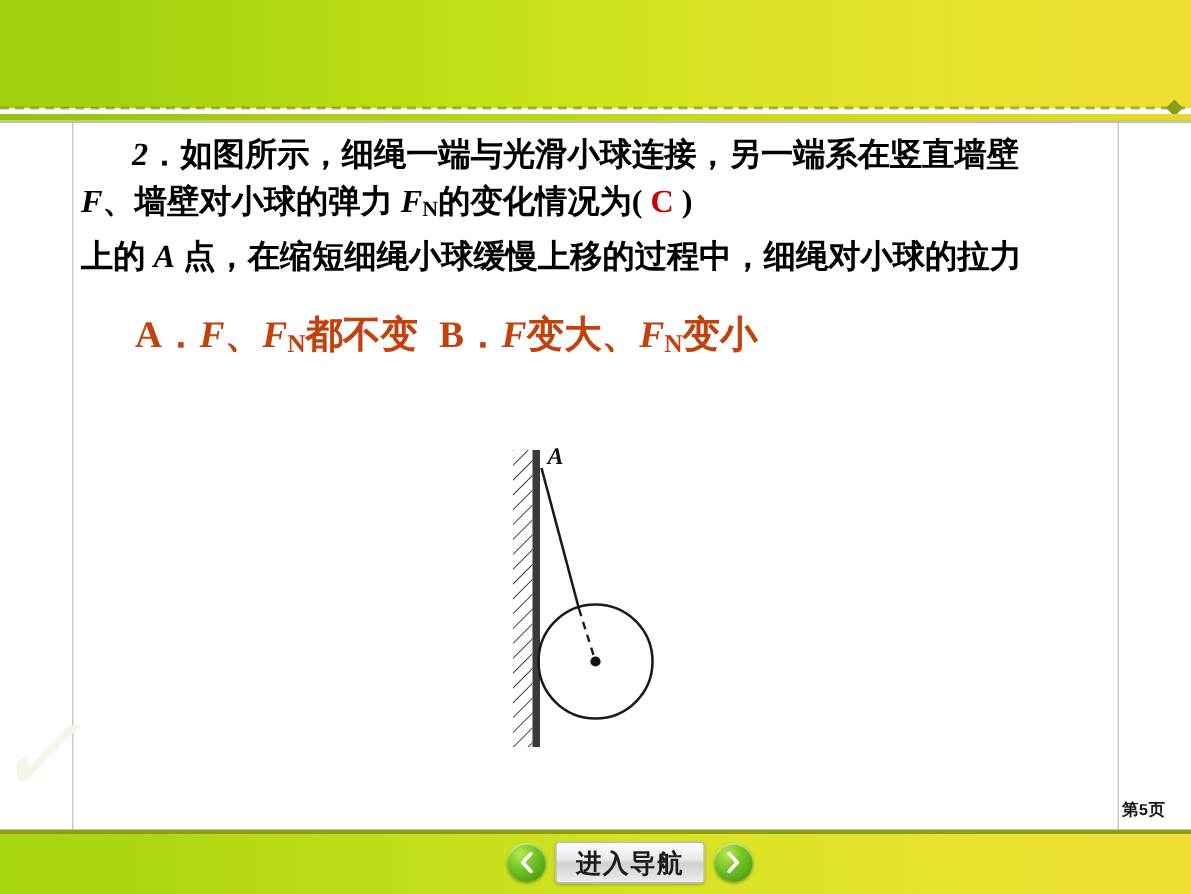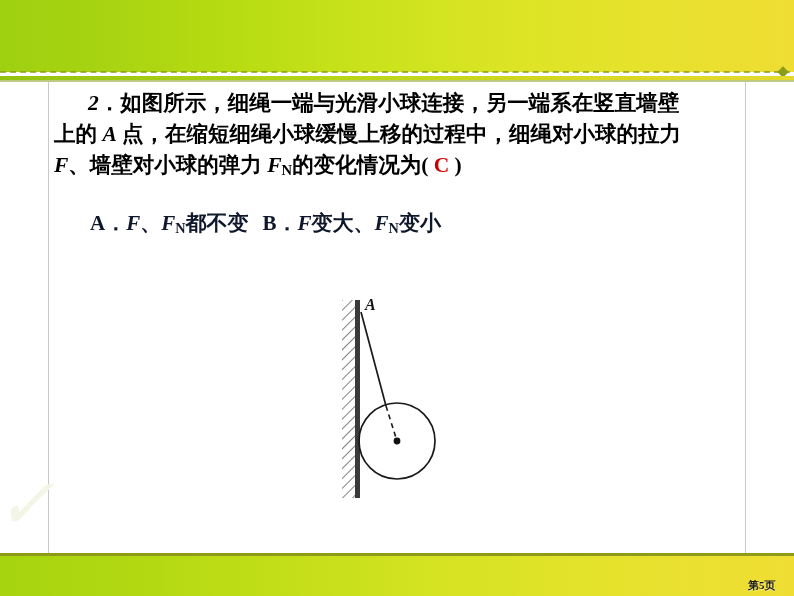--- a/index.html
+++ b/index.html
@@ -127,22 +127,22 @@
     font-weight: bold;
     font-style: normal;
     font-family: "Liberation Serif", serif;
   }
 
   .options {
     position: absolute;
     left: 54px;
     top: 208px;
     width: 688px;
-    color: #0f172a;
-    font-size: 21px;
+    color: #c2410c;
+    font-size: 25px;
     line-height: 31px;
     font-weight: bold;
   }
   .optline { white-space: nowrap; padding-left: 36px; }
   .opt-gap { display: inline-block; width: 14px; }
 
   
   .figure {
     position: absolute;
     left: 330px;
@@ -216,25 +216,25 @@
     font-family: "Liberation Serif", "DejaVu Serif", serif;
     font-weight: bold;
     font-size: 17px;
     color: #1c1c1c;
     letter-spacing: 1px;
     cursor: pointer;
   }
   .page-badge {
     position: absolute;
     left: 748px;
-    top: 578px;
+    top: 532px;
     font-size: 11px;
     font-weight: bold;
     color: #1a1a1a;
-    font-family: Liberation Serif, serif;
+    font-family: Liberation Mono, monospace;
     text-shadow: 0 1px 0 rgba(255,255,255,.5);
   }
 </style>
 </head>
 <body>
 
 <div class="slide">
 
   <div class="header-band"></div>
   <div class="header-dashline"></div>
@@ -243,23 +243,23 @@
   <div class="header-underline2"></div>
 
   <div class="page-area"></div>
   <div class="rule-left"></div>
   <div class="rule-right"></div>
   <div class="watermark">✓</div>
 
   <div class="question">
     <div class="qline indent"><span class="var">2</span><span>．</span><span>如图所示，细绳一端与光滑小球连接，另一端系在竖直墙壁</span></div>
 
+    <div class="qline"><span class="var">F</span><span>、墙壁对小球的弹力 </span><span class="var">F</span><span class="var sub">N</span><span>的变化情况为(</span>&nbsp;<span class="answer-c">C</span>&nbsp;<span>)</span></div>
+
     <div class="qline"><span>上的 </span><span class="var">A</span><span> 点，在缩短细绳小球缓慢上移的过程中，细绳对小球的拉力</span></div>
-
-    <div class="qline"><span class="var">F</span><span>、墙壁对小球的弹力 </span><span class="var">F</span><span class="var sub">N</span><span>的变化情况为(</span>&nbsp;<span class="answer-c">C</span>&nbsp;<span>)</span></div>
   </div>
 
   <div class="options">
     <div class="optline">
       <span><span>A．</span><span class="var">F</span><span>、</span><span class="var">F</span><span class="var sub">N</span><span>都不变</span></span><span class="opt-gap"></span><span><span>B．</span><span class="var">F</span><span>变大、</span><span class="var">F</span><span class="var sub">N</span><span>变小</span></span>
     </div>
   </div>
 
   <div class="figure">
     <svg width="150" height="236" viewBox="0 0 150 236">
@@ -280,16 +280,35 @@
       <circle cx="67" cy="149" r="38" fill="none" stroke="#1a1a1a" stroke-width="1.7"></circle>
 
       <circle cx="67" cy="149" r="3.4" fill="#111111"></circle>
     </svg>
     <div style="position:absolute;left:35px;top:4px;font-size:16px;font-weight:bold;font-style:italic;font-family:'Liberation Serif',serif;color:#111;">A</div>
   </div>
 
   <div class="footer-topline"></div>
   <div class="footer-band"></div>
 
+  <div class="nav-group">
+    <div class="nav-circle">
+      <span>
+        <svg width="12" height="14" viewBox="0 0 12 14">
+          <path d="M9 1 L3.5 7 L9 13" fill="none" stroke="#ffffff" stroke-width="2.4" stroke-linecap="round" stroke-linejoin="round"></path>
+        </svg>
+      </span>
+    </div>
+    <div class="nav-pill">
+      <span>进入导航</span>
+    </div>
+    <div class="nav-circle">
+      <span>
+        <svg width="12" height="14" viewBox="0 0 12 14">
+          <path d="M3 1 L8.5 7 L3 13" fill="none" stroke="#ffffff" stroke-width="2.4" stroke-linecap="round" stroke-linejoin="round"></path>
+        </svg>
+      </span>
+    </div>
+  </div>
 
   <div class="page-badge">第5页</div>
 
 </div>
 
 </body></html>

